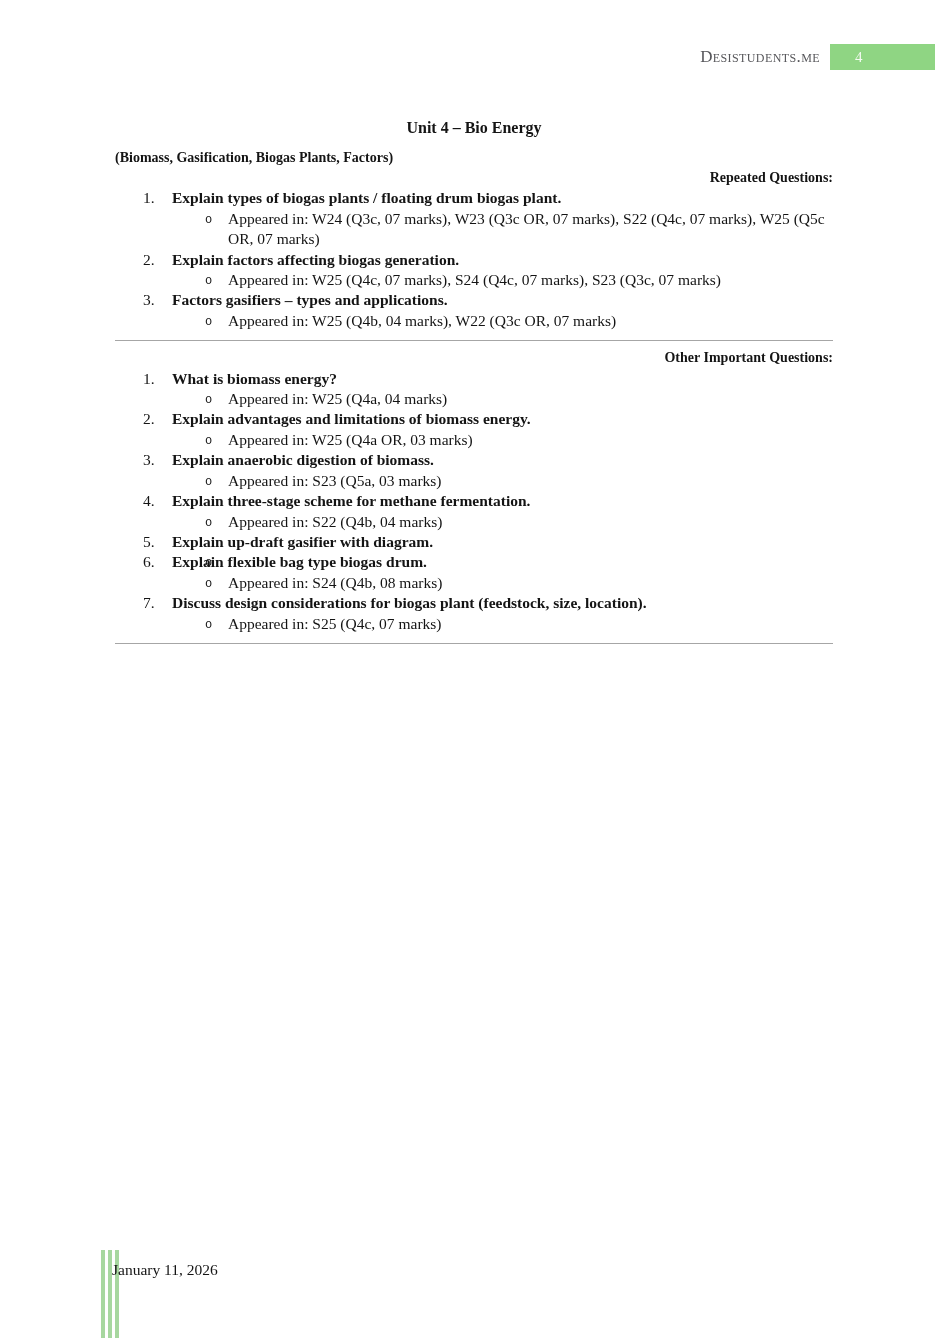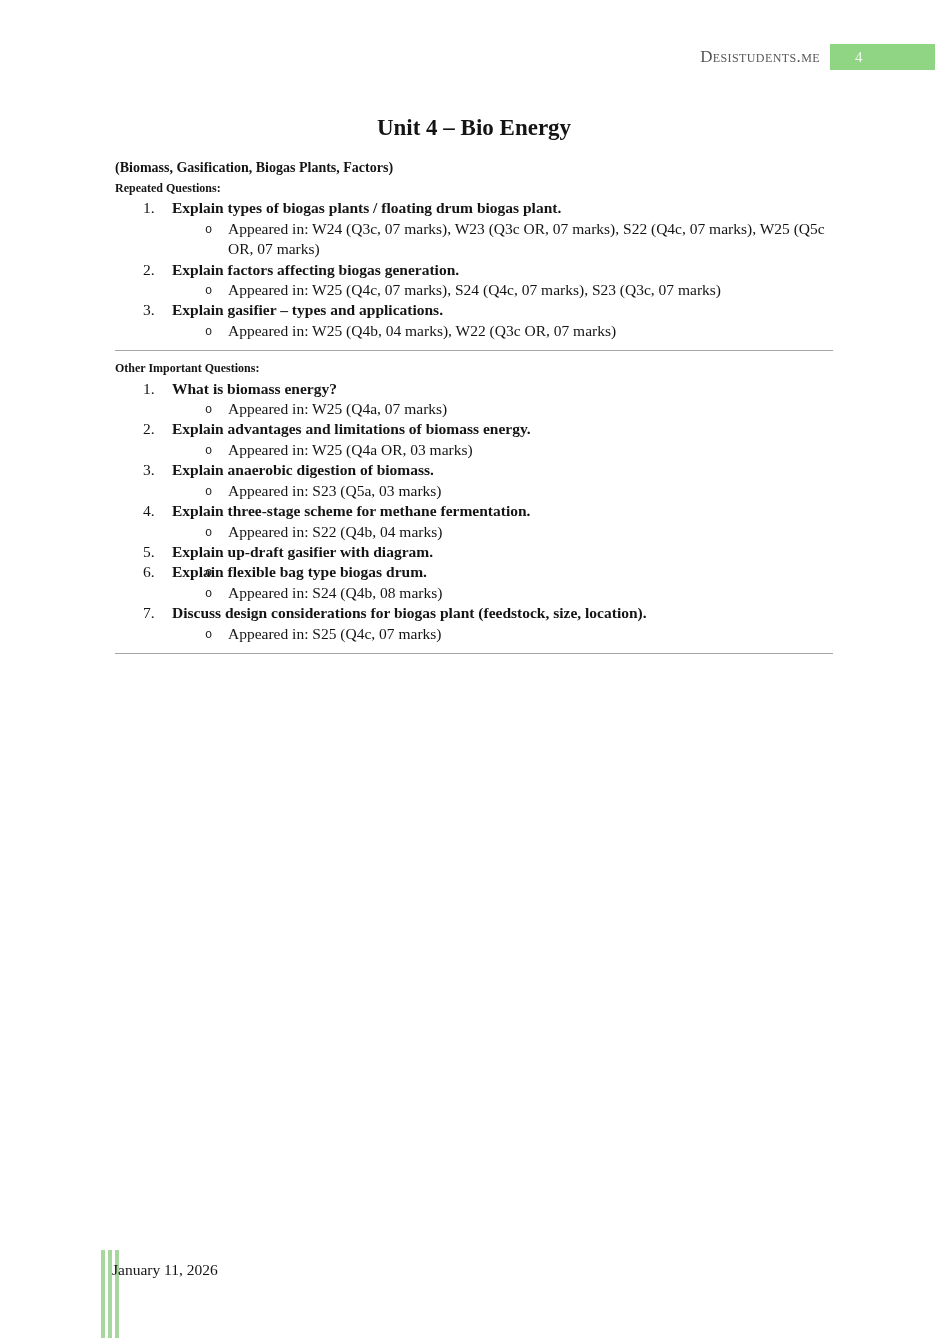--- a/index.html
+++ b/index.html
@@ -32,28 +32,28 @@
     font-size:15px; line-height:26px;
     padding-left:25px;
   }
 
   
   .content {
     position:absolute; left:115px; top:116px; width:718px;
   }
   .doc-title {
     text-align:center;
-    font-size:23px; font-weight:bold; line-height:24px;
-    margin-bottom:18px;
+    font-size:16px; font-weight:bold; line-height:24px;
+    margin-bottom:8px;
   }
   .doc-subtitle {
     font-size:14px; font-weight:bold; line-height:20px;
   }
   .section-heading {
-    font-size:12px; font-weight:bold; line-height:20.4px;
+    font-size:14px; font-weight:bold; line-height:20.4px;text-align:right;
   }
   .question-item { position:relative; }
   .q-row {
     position:relative; padding-left:57px;
     font-size:15.5px; font-weight:bold; line-height:20.4px;
   }
   .q-num {
     position:absolute; left:28px; top:0; width:26px;
     font-weight:normal;
   }
@@ -119,21 +119,21 @@
 
   <div class="sub-row">
     <span class="sub-marker">o</span>
     <span>Appeared in: W25 (Q4c, 07 marks), S24 (Q4c, 07 marks), S23 (Q3c, 07 marks)</span>
   </div>
 </div>
 
   <div class="question-item">
     <div class="q-row">
       <span class="q-num">3.</span>
-      <span>Explain gasifier – types and applications.</span>
+      <span>Factors gasifiers – types and applications.</span>
     </div>
 
   <div class="sub-row">
     <span class="sub-marker">o</span>
     <span>Appeared in: W25 (Q4b, 04 marks), W22 (Q3c OR, 07 marks)</span>
   </div>
 </div>
 </div>
   </div>
 <div class="section-divider"></div>
@@ -141,21 +141,21 @@
     <div class="section-heading">Other Important Questions:</div>
     <div>
   <div class="question-item">
     <div class="q-row">
       <span class="q-num">1.</span>
       <span>What is biomass energy?</span>
     </div>
 
   <div class="sub-row">
     <span class="sub-marker">o</span>
-    <span>Appeared in: W25 (Q4a, 07 marks)</span>
+    <span>Appeared in: W25 (Q4a, 04 marks)</span>
   </div>
 </div>
 
   <div class="question-item">
     <div class="q-row">
       <span class="q-num">2.</span>
       <span>Explain advantages and limitations of biomass energy.</span>
     </div>
 
   <div class="sub-row">

